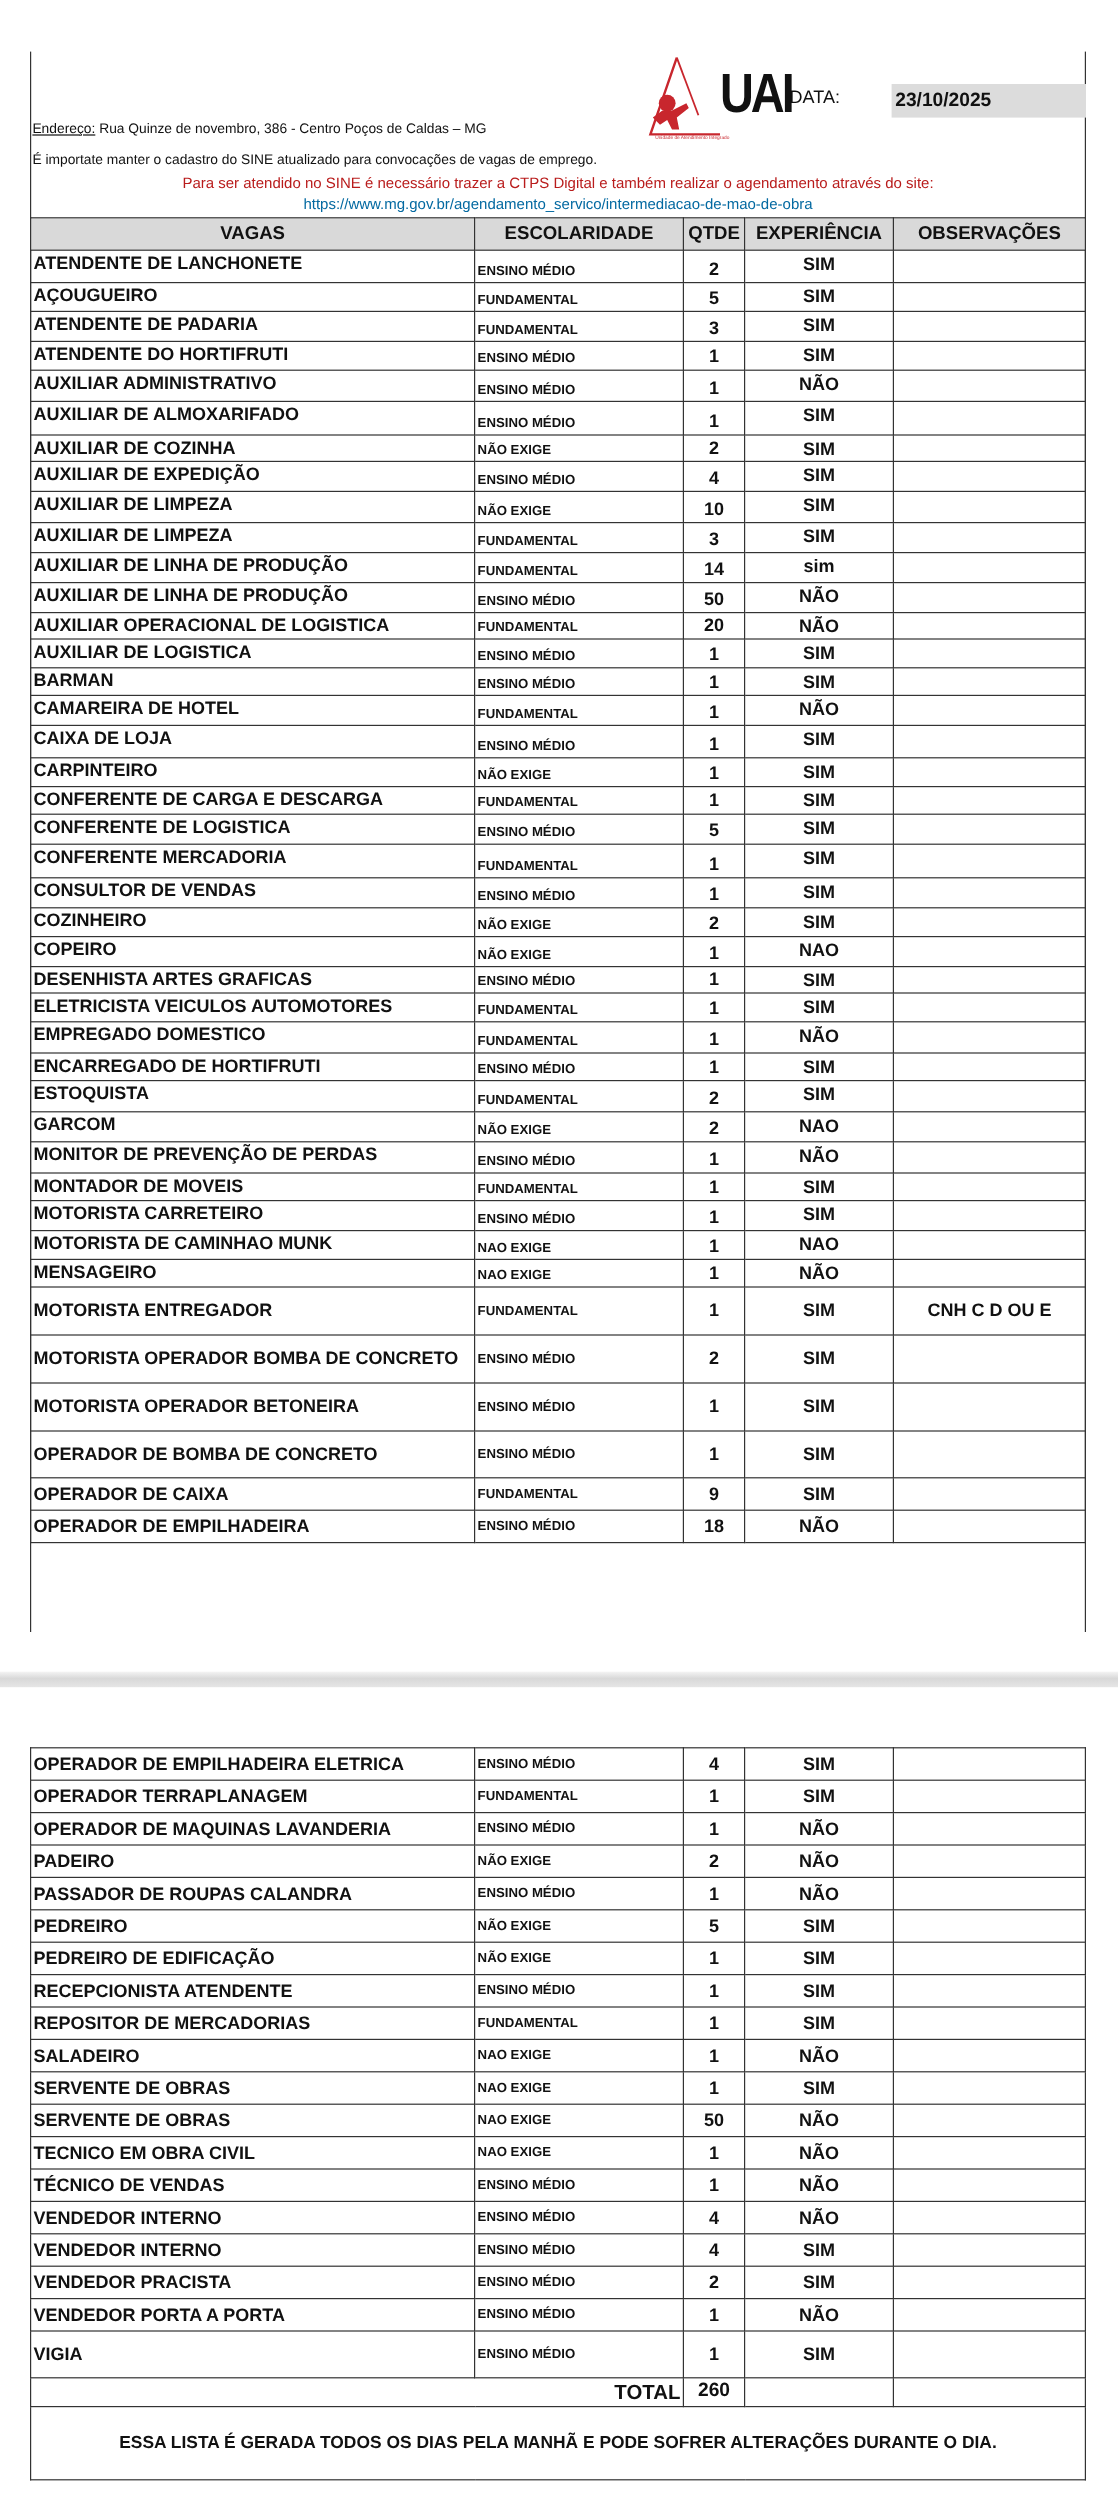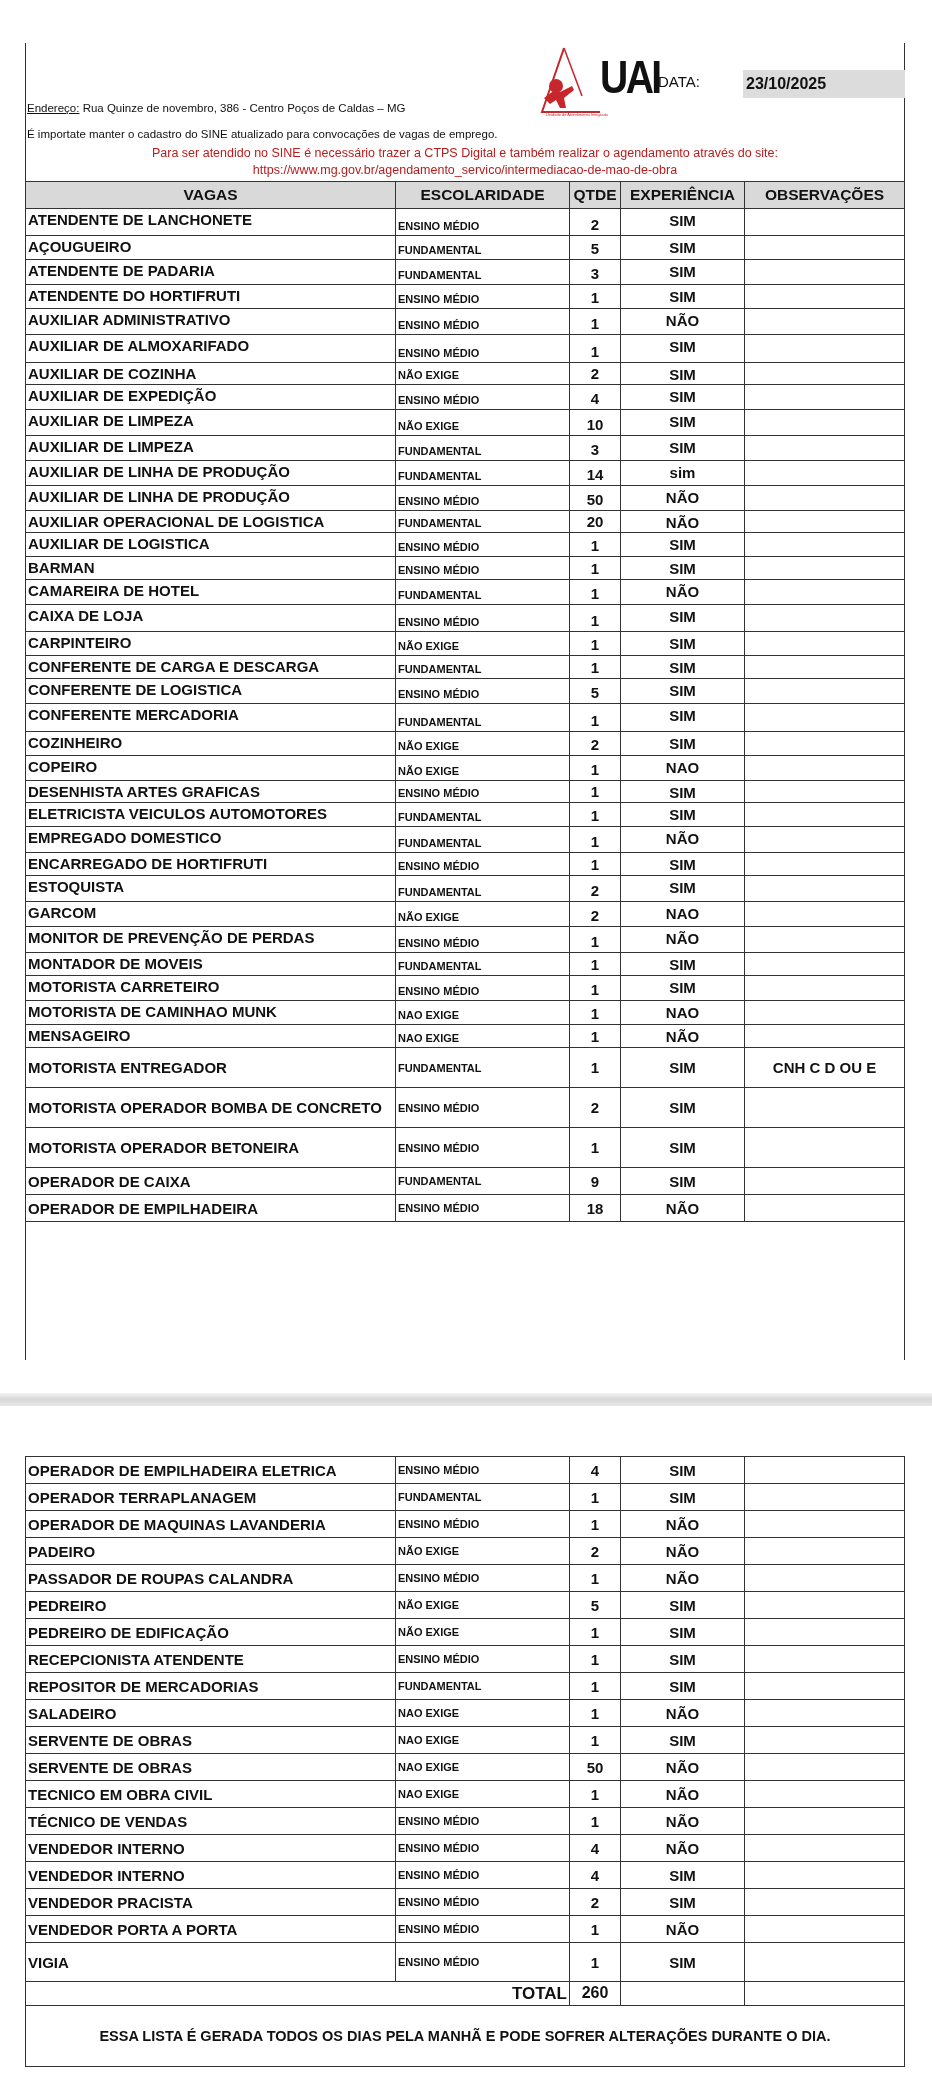--- a/index.html
+++ b/index.html
@@ -11,21 +11,21 @@
   .logo-text { position:absolute; left:600px; top:52px; font-family:"Liberation Sans", sans-serif;
                font-weight:bold; font-size:46px; letter-spacing:-3px; color:#111;
                transform:scaleX(0.85); transform-origin:left top; line-height:50px; }
   .date-label { position:absolute; left:658px; top:73px; font-size:15px; color:#111; }
   .date-box { position:absolute; left:743px; top:70px; width:162px; height:28px; background:#dcdcdc;
               font-size:16px; font-weight:bold; line-height:28px; padding-left:3px; box-sizing:border-box; }
   .addr { position:absolute; left:27px; top:102px; font-size:11.5px; color:#111; }
   .addr u { text-decoration:underline; }
   .important { position:absolute; left:27px; top:128px; font-size:11.5px; color:#111; }
   .red1 { position:absolute; left:25px; width:880px; top:146px; text-align:center; font-size:12.5px; color:#b91c1c; }
-  .red2 { position:absolute; left:25px; width:880px; top:163px; text-align:center; font-size:12.5px; color:#b91c1c; }
+  .red2 { position:absolute; left:25px; width:880px; top:163px; text-align:center; font-size:12.5px; color:#0369a1; }
   table.jobs { position:absolute; left:25px; width:880px; border-collapse:collapse; table-layout:fixed; }
   table.jobs td, table.jobs th { border:1.3px solid #333; padding:0 2px; overflow:hidden; white-space:nowrap; }
   table.jobs th { background:#d9d9d9; font-size:15.5px; font-weight:bold; height:26px; }
   .c-vaga { width:368px; font-weight:bold; font-size:15px; text-align:left; vertical-align:top; padding-top:2px !important; line-height:17px; }
   .c-vaga.wrap { white-space:normal; }
   .c-esc { width:172px; font-weight:bold; font-size:11px; text-align:left; vertical-align:bottom; padding-bottom:3px !important; }
   .c-qtd { width:49px; font-weight:bold; font-size:15px; text-align:center; vertical-align:bottom; padding-bottom:2px !important; }
   .c-exp { width:122px; font-weight:bold; font-size:15px; text-align:center; vertical-align:top; padding-top:3px !important; }
   .c-obs { width:auto; font-weight:bold; font-size:15px; text-align:center; vertical-align:middle; }
   .mid td { vertical-align:middle !important; padding-top:0 !important; padding-bottom:0 !important; }
@@ -214,20 +214,27 @@
         <td class="c-exp">SIM</td>
         <td class="c-obs"></td>
       </tr>
       <tr style="height: 28px;">
         <td class="c-vaga">CONFERENTE MERCADORIA</td>
         <td class="c-esc">FUNDAMENTAL</td>
         <td class="c-qtd">1</td>
         <td class="c-exp">SIM</td>
         <td class="c-obs"></td>
       </tr>
+      <tr style="height: 25px;">
+        <td class="c-vaga">CONSULTOR DE VENDAS</td>
+        <td class="c-esc">ENSINO MÉDIO</td>
+        <td class="c-qtd">1</td>
+        <td class="c-exp">SIM</td>
+        <td class="c-obs"></td>
+      </tr>
       <tr style="height: 24px;">
         <td class="c-vaga">COZINHEIRO</td>
         <td class="c-esc">NÃO EXIGE</td>
         <td class="c-qtd">2</td>
         <td class="c-exp">SIM</td>
         <td class="c-obs"></td>
       </tr>
       <tr style="height: 25px;">
         <td class="c-vaga">COPEIRO</td>
         <td class="c-esc">NÃO EXIGE</td>
@@ -321,20 +328,27 @@
       </tr>
       <tr class="mid" style="height: 40px;">
         <td class="c-vaga wrap">MOTORISTA OPERADOR BOMBA DE CONCRETO</td>
         <td class="c-esc">ENSINO MÉDIO</td>
         <td class="c-qtd">2</td>
         <td class="c-exp">SIM</td>
         <td class="c-obs"></td>
       </tr>
       <tr class="mid" style="height: 40px;">
         <td class="c-vaga">MOTORISTA OPERADOR BETONEIRA</td>
+        <td class="c-esc">ENSINO MÉDIO</td>
+        <td class="c-qtd">1</td>
+        <td class="c-exp">SIM</td>
+        <td class="c-obs"></td>
+      </tr>
+      <tr class="mid" style="height: 39px;">
+        <td class="c-vaga">OPERADOR DE BOMBA DE CONCRETO</td>
         <td class="c-esc">ENSINO MÉDIO</td>
         <td class="c-qtd">1</td>
         <td class="c-exp">SIM</td>
         <td class="c-obs"></td>
       </tr>
       <tr class="mid" style="height: 27px; margin-left: 34px;">
         <td class="c-vaga">OPERADOR DE CAIXA</td>
         <td class="c-esc">FUNDAMENTAL</td>
         <td class="c-qtd">9</td>
         <td class="c-exp">SIM</td>

